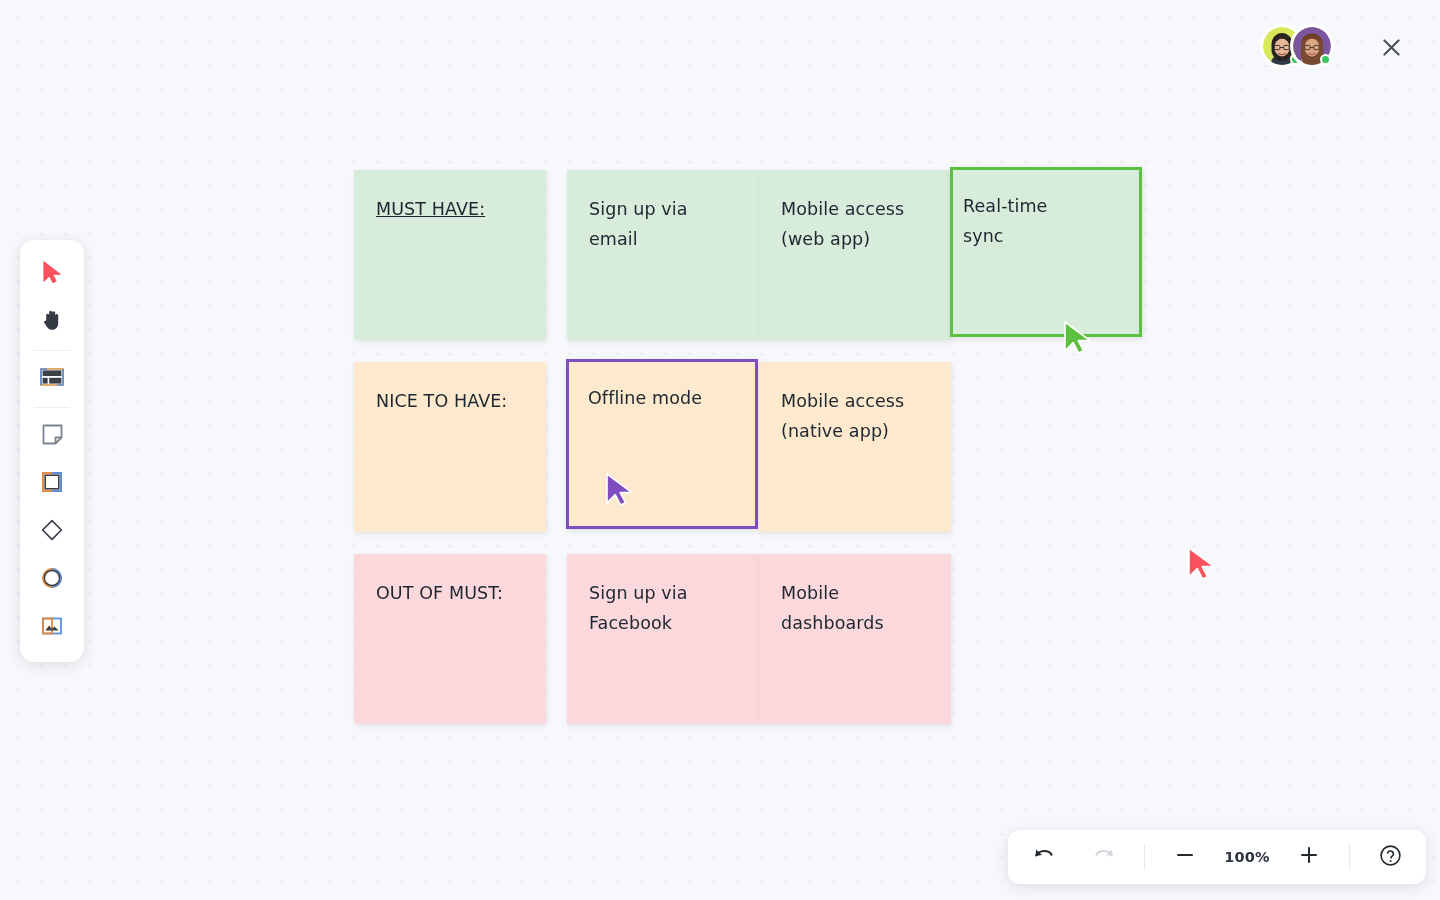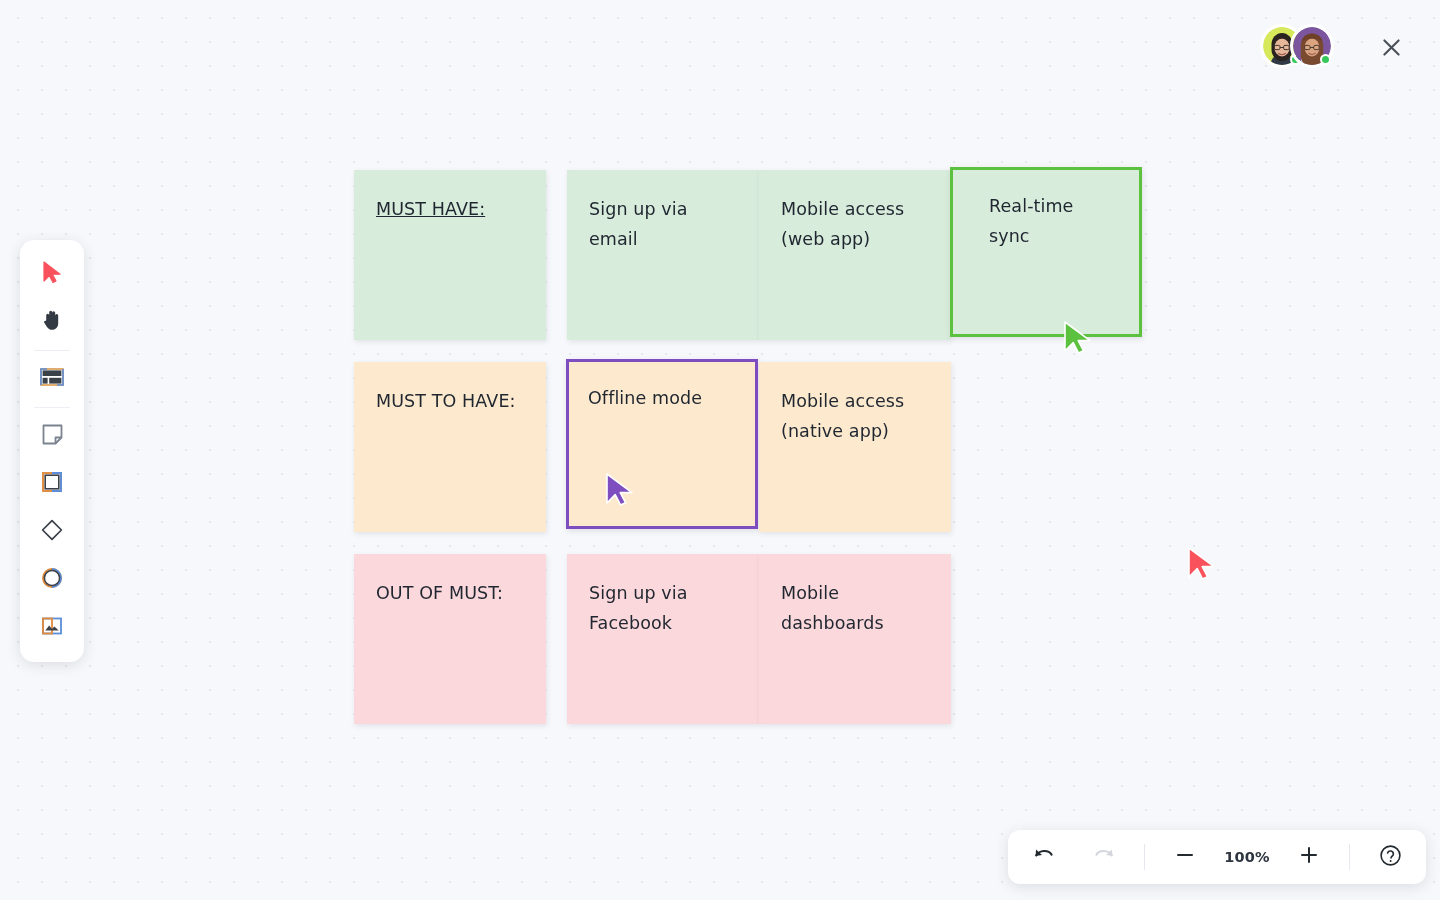--- a/index.html
+++ b/index.html
@@ -30,21 +30,21 @@
     letter-spacing:.1px;
     box-shadow:1px 2px 5px rgba(40,45,70,.10);
     white-space:pre-line;
   }
   .note.green  { background:#d8ecdc; }
   .note.peach  { background:#fdeace; }
   .note.pink   { background:#fbd8dc; }
 
   .note.sel-green {
     border:3px solid #5cc13f;
-    padding:21px 17px 9px 36px;
+    padding:21px 17px 9px 10px;
     box-shadow:1px 2px 6px rgba(40,45,70,.12);
   }
   .note.sel-purple {
     border:3px solid #7e4ec0;
     padding:21px 17px 9px 19px;
     box-shadow:1px 2px 6px rgba(40,45,70,.12);
   }
 
   
   .cursor { position:absolute; width:34px; height:40px; pointer-events:none; }
@@ -109,21 +109,21 @@
 <div id="canvas">
 
   <div id="notes-layer">
       <div class="note green" style="left: 354px; top: 170px; text-decoration: underline;"><span>MUST HAVE:</span></div>
       <div class="note green" style="left: 567px; top: 170px;"><span>Sign up via
 email</span></div>
       <div class="note green" style="left: 759px; top: 170px;"><span>Mobile access
 (web app)</span></div>
       <div class="note green sel-green" style="left: 950px; top: 167px;"><span>Real-time
 sync</span></div>
-      <div class="note peach" style="left: 354px; top: 362px;"><span>MUST TO HAVE:</span></div>
+      <div class="note peach" style="left: 354px; top: 362px;"><span>NICE TO HAVE:</span></div>
       <div class="note peach sel-purple" style="left: 566px; top: 359px;"><span>Offline mode</span></div>
       <div class="note peach" style="left: 759px; top: 362px;"><span>Mobile access
 (native app)</span></div>
       <div class="note pink" style="left: 354px; top: 554px;"><span>OUT OF MUST:</span></div>
       <div class="note pink" style="left: 567px; top: 554px;"><span>Sign up via
 Facebook</span></div>
       <div class="note pink" style="left: 759px; top: 554px;"><span>Mobile
 dashboards</span></div>
     </div>
 

